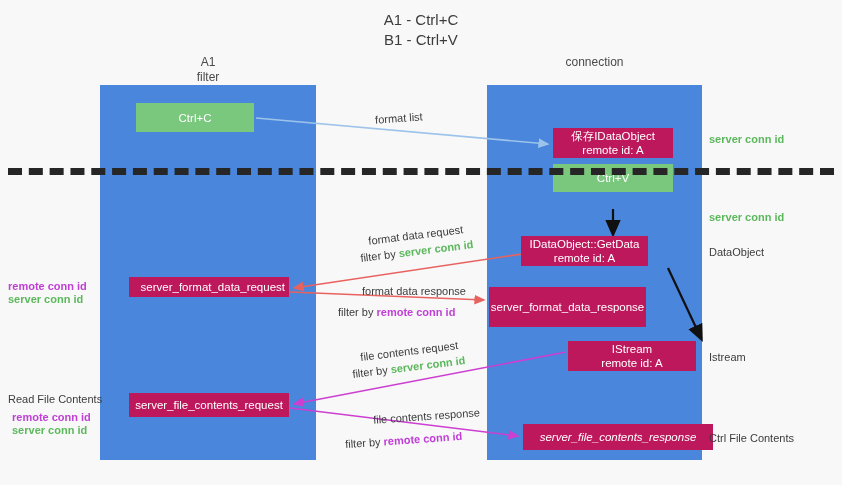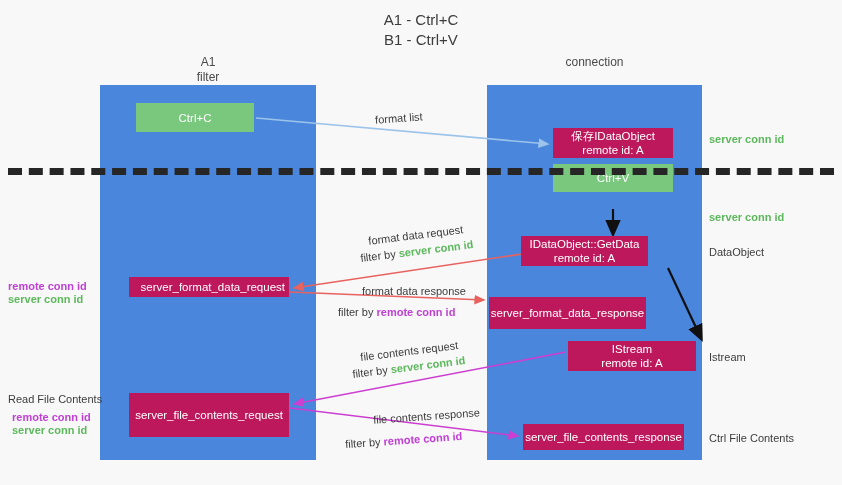--- a/index.html
+++ b/index.html
@@ -40,24 +40,24 @@
     box-sizing:border-box;padding:6px 4px;
   }
   .node.green{background:#7ac77e;}
   .node.orange{background:#be185d;}
 
   #n-ctrlc{left:136px;top:103px;width:118px;height:29px;}
   #n-dataobject{left:553px;top:128px;width:120px;height:30px;}
   #n-ctrlv{left:553px;top:164px;width:120px;height:28px;}
   #n-getdata{left:521px;top:236px;width:127px;height:30px;}
   #n-fmt-req{left:129px;top:277px;width:160px;height:20px;justify-content:flex-end;}
-  #n-fmt-resp{left:489px;top:297px;width:157px;height:32px;}
+  #n-fmt-resp{left:489px;top:287px;width:157px;height:40px;}
   #n-istream{left:568px;top:341px;width:128px;height:30px;}
-  #n-file-req{left:129px;top:393px;width:160px;height:44px;}
-  #n-file-resp{left:523px;top:424px;width:161px;height:26px;}
+  #n-file-req{left:129px;top:393px;width:160px;height:24px;}
+  #n-file-resp{left:523px;top:424px;width:190px;height:26px;font-style:italic;}
 
   
   .ann{position:absolute;font-size:11px;line-height:14px;color:#3c3c3c;white-space:nowrap;}
   .grn{color:#5cb85c;font-weight:bold;}
   .pur{color:#c13fd6;font-weight:bold;}
 
   #a-format-list{left:375px;top:111px;transform:rotate(-4deg);}
 
   #a-fmt-req1{left:368px;top:228px;transform:rotate(-7deg);}
   #a-fmt-req2{left:360px;top:244px;transform:rotate(-7deg);}

